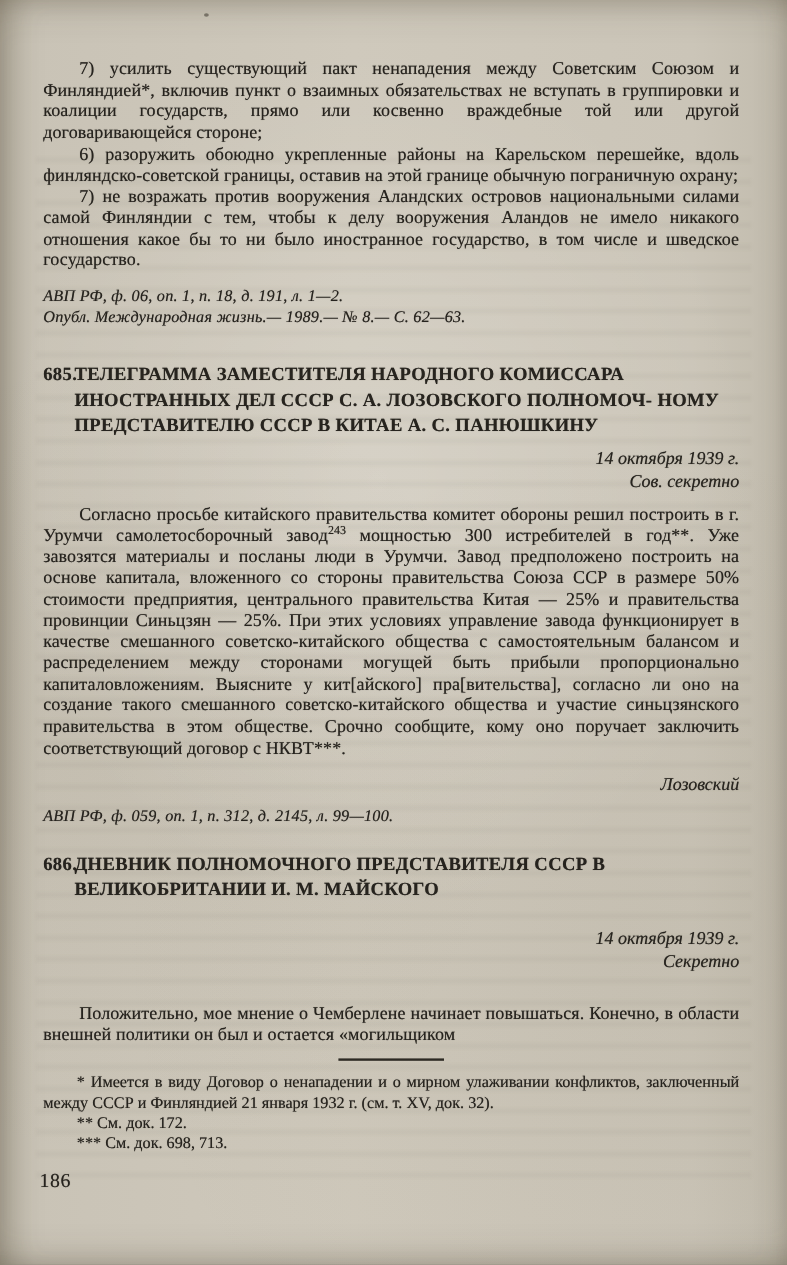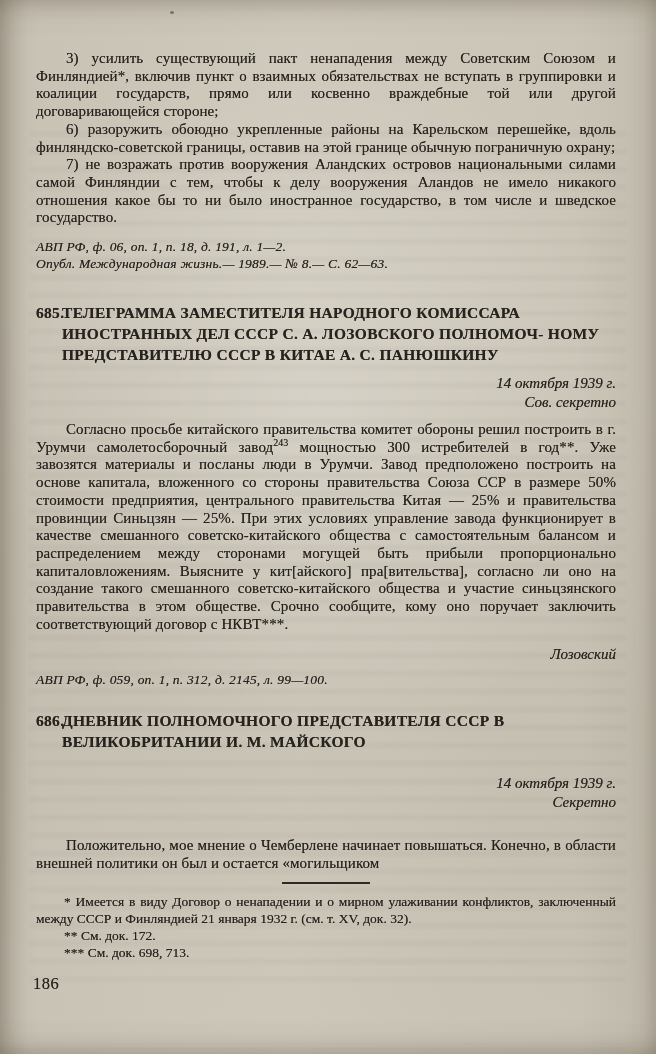--- a/index.html
+++ b/index.html
@@ -131,21 +131,21 @@
     border-radius: 50%;
   }
 </style>
 </head>
 <body>
 
 <div class="page">
   <div class="speck"></div>
 
   <section class="body-text ink">
-    <p class="para">3) усилить существующий пакт ненападения между Советским Союзом и Финляндией*, включив пункт о взаимных обязательствах не вступать в группировки и коалиции государств, прямо или косвенно враждебные той или другой договаривающейся стороне;</p>
+    <p class="para">7) усилить существующий пакт ненападения между Советским Союзом и Финляндией*, включив пункт о взаимных обязательствах не вступать в группировки и коалиции государств, прямо или косвенно враждебные той или другой договаривающейся стороне;</p>
     <p class="para">6) разоружить обоюдно укрепленные районы на Карельском перешейке, вдоль финляндско-советской границы, оставив на этой границе обычную пограничную охрану;</p>
     <p class="para">7) не возражать против вооружения Аландских островов национальными силами самой Финляндии с тем, чтобы к делу вооружения Аландов не имело никакого отношения какое бы то ни было иностранное государство, в том числе и шведское государство.</p>
   </section>
 
   <div class="archive-block ink">
     <div>АВП РФ, ф. 06, оп. 1, п. 18, д. 191, л. 1—2.</div>
     <div>Опубл. Международная жизнь.— 1989.— № 8.— С. 62—63.</div>
   </div>
 
   <header class="doc-heading heading-685 ink">

